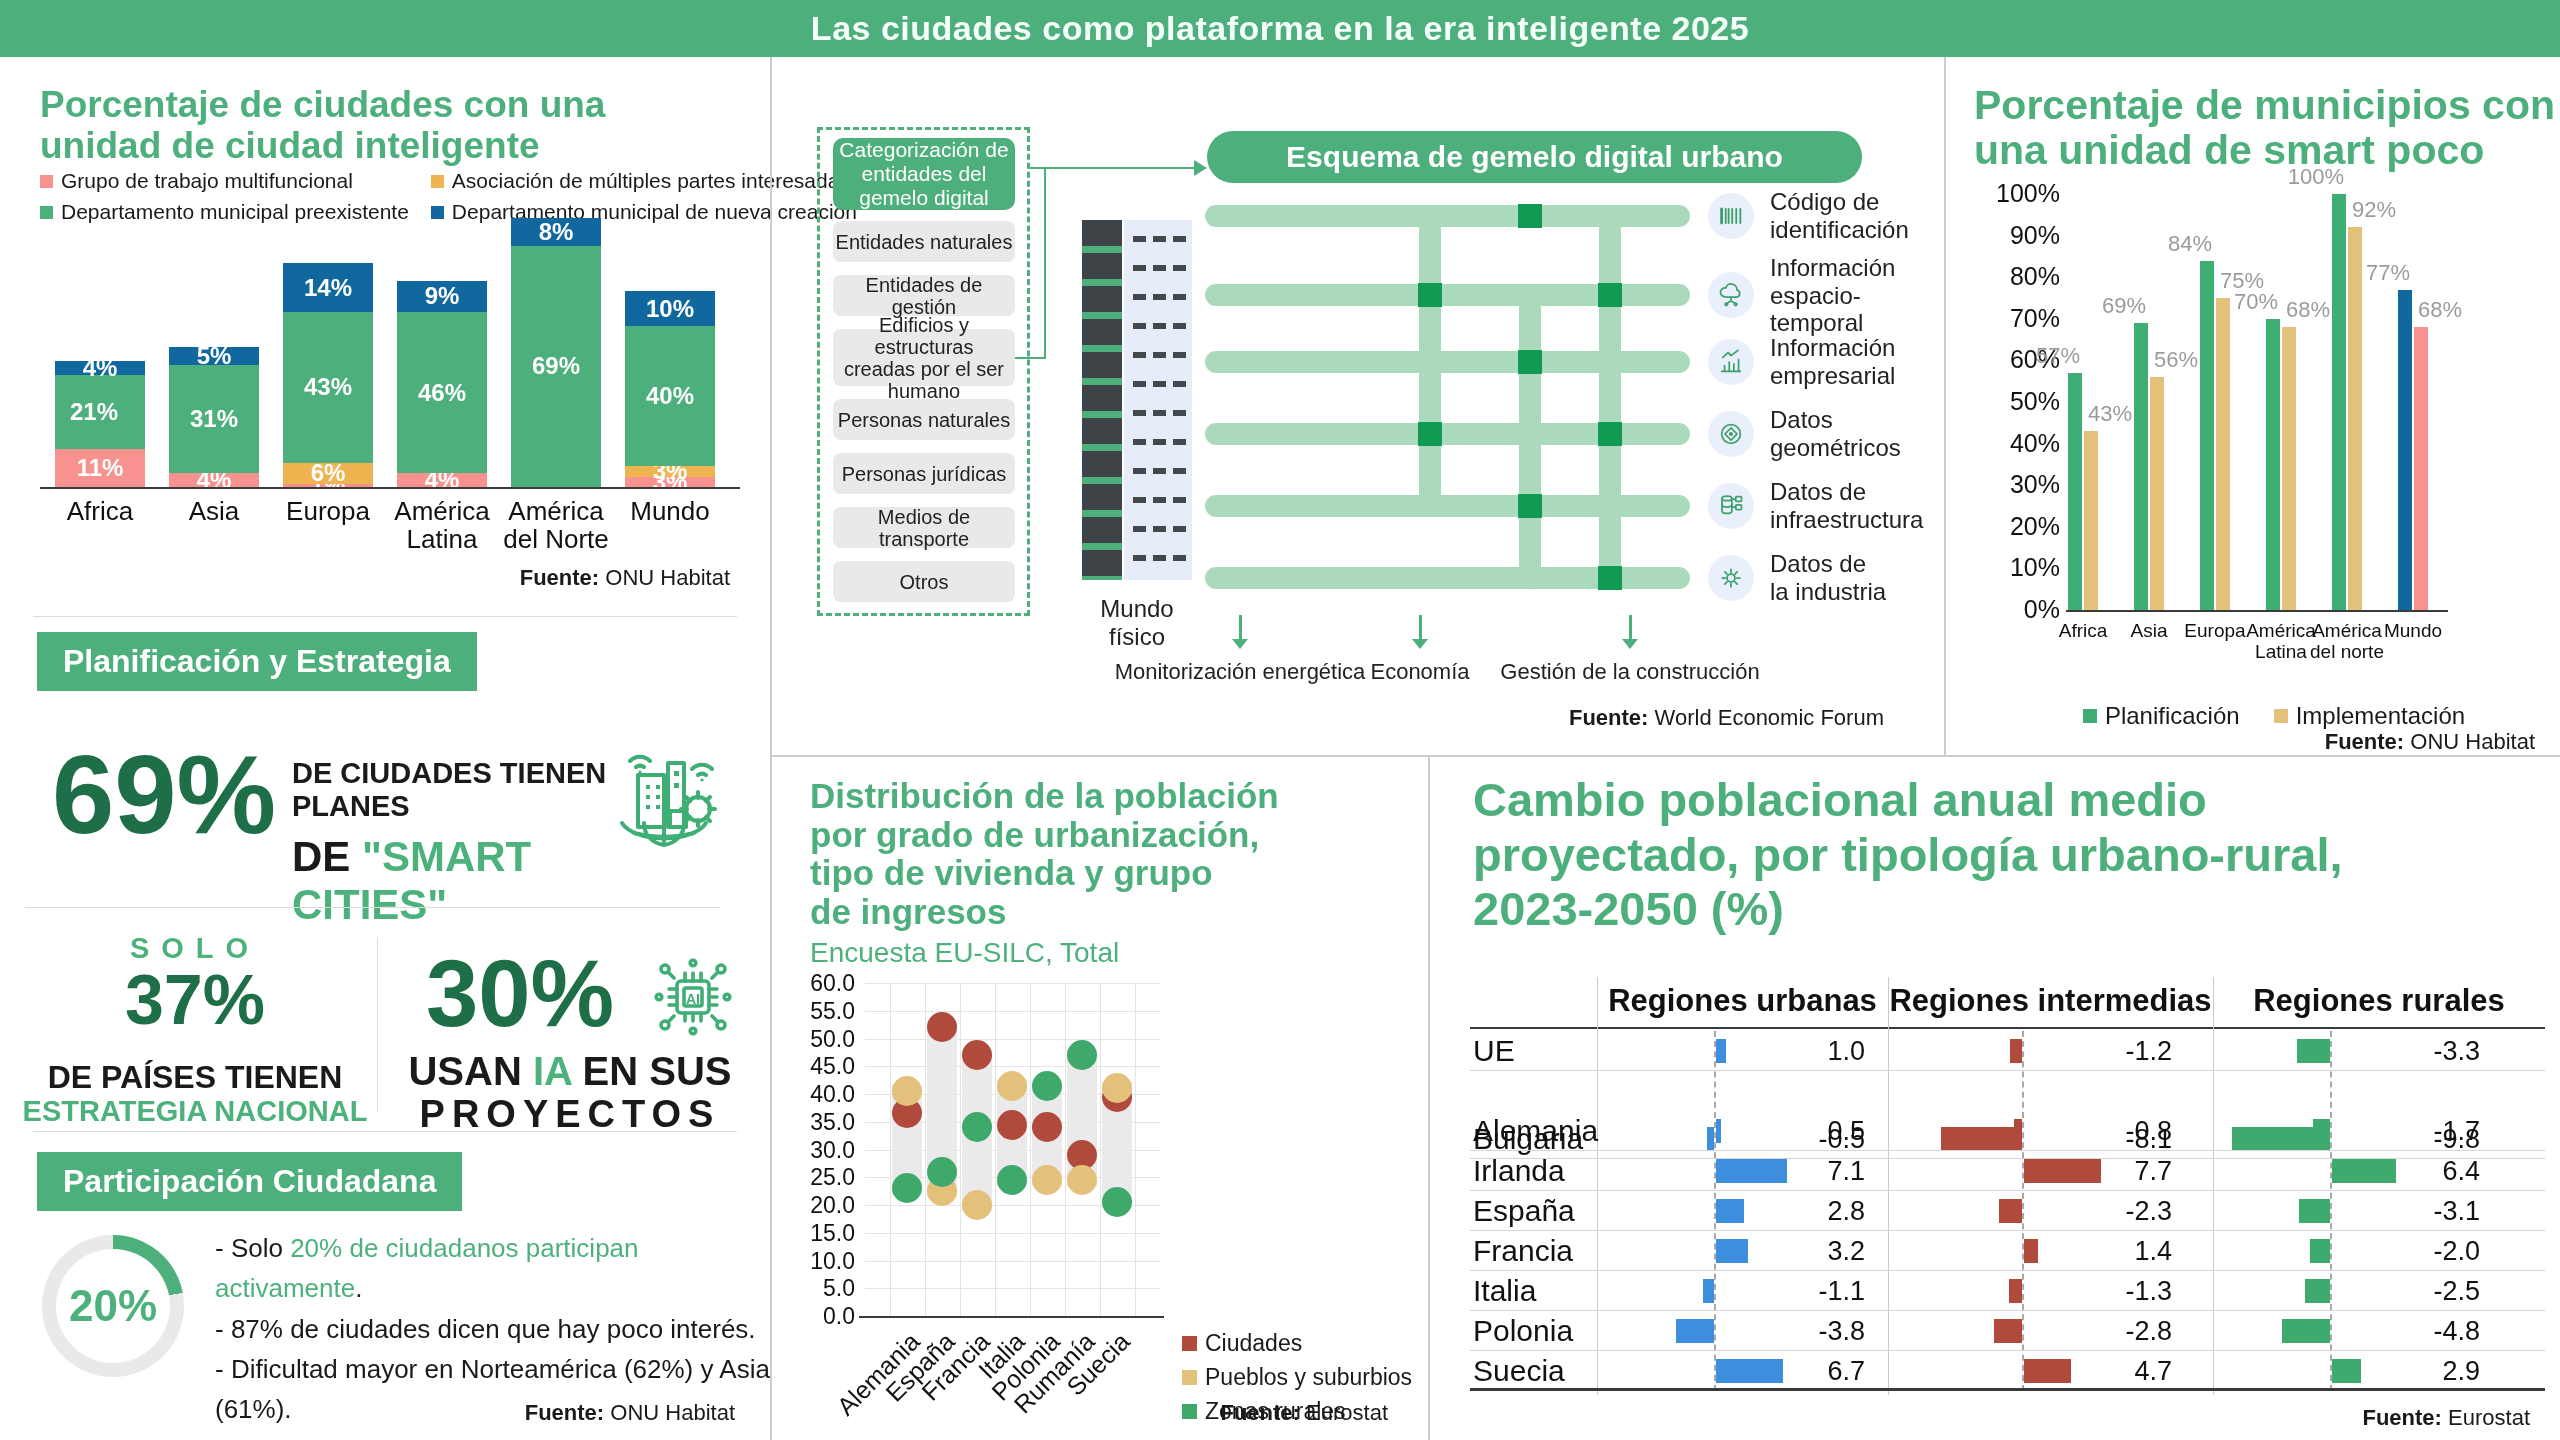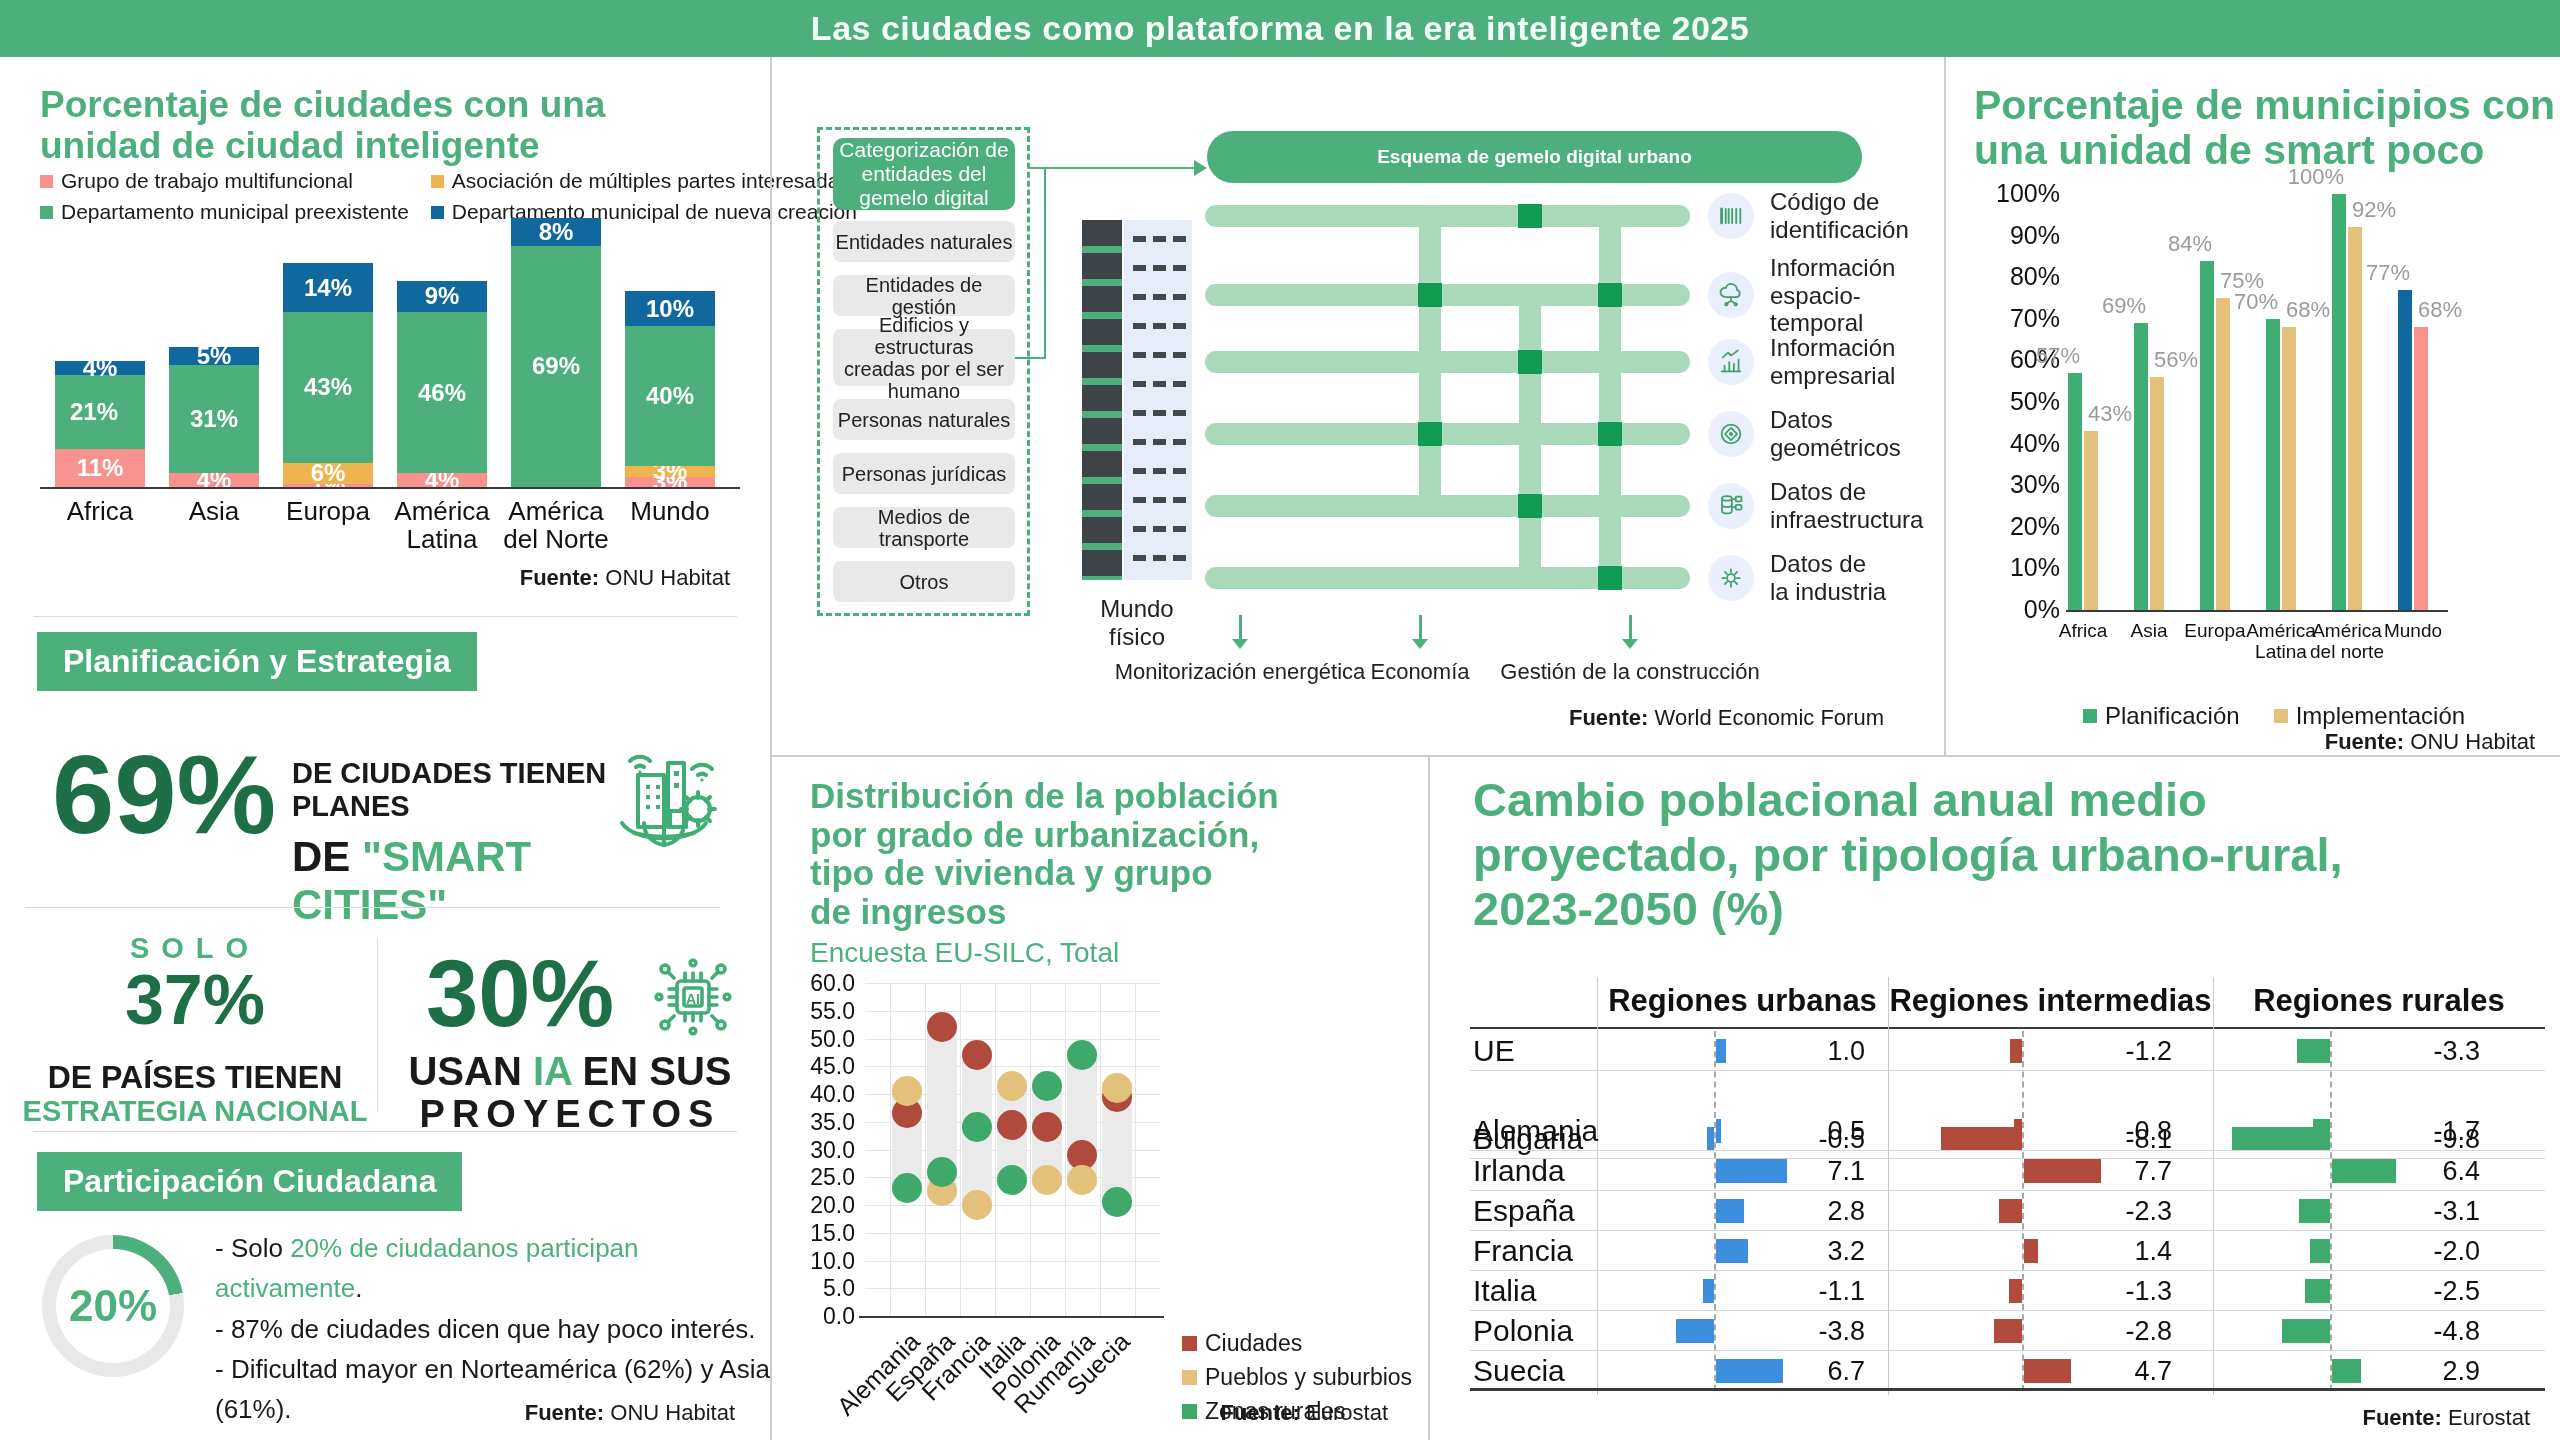--- a/index.html
+++ b/index.html
@@ -44,21 +44,21 @@
 
   
   .donut { position:absolute; border-radius:50%;
            background:conic-gradient(#4DAF7C 0 22%, #E9E9E9 22% 100%); }
   .donut-hole { position:absolute; inset:14px; background:#fff; border-radius:50%;
                 display:flex; align-items:center; justify-content:center; }
   .donut-label { color:#4DB17C; font-size:44px; font-weight:bold; }
 
   
   .dash-box { position:absolute; border:3px dashed #4DAF7C; }
-  .twin-head { position:absolute; background:#4DAF7C; color:#fff; font-weight:bold; font-size:19px;
+  .twin-head { position:absolute; background:#4DAF7C; color:#fff; font-weight:bold; font-size:30px;
                border-radius:28px; display:flex; align-items:center; justify-content:center; }
   .cat-title { position:absolute; background:#4DAF7C; color:#fff; font-size:21px; border-radius:10px;
                display:flex; align-items:center; justify-content:center; text-align:center;
                white-space:pre-line; line-height:1.15; }
   .entity { position:absolute; background:#E9E9E9; color:#222; font-size:20px; border-radius:8px;
             display:flex; align-items:center; justify-content:center; text-align:center;
             white-space:pre-line; line-height:1.1; }
   .pipe { position:absolute; background:#ABD9BC; }
   .pipe-j { position:absolute; width:24px; height:24px; background:#119A52; }
   .out-ic { position:absolute; width:46px; height:46px; border-radius:50%; background:#EAF0FB;

